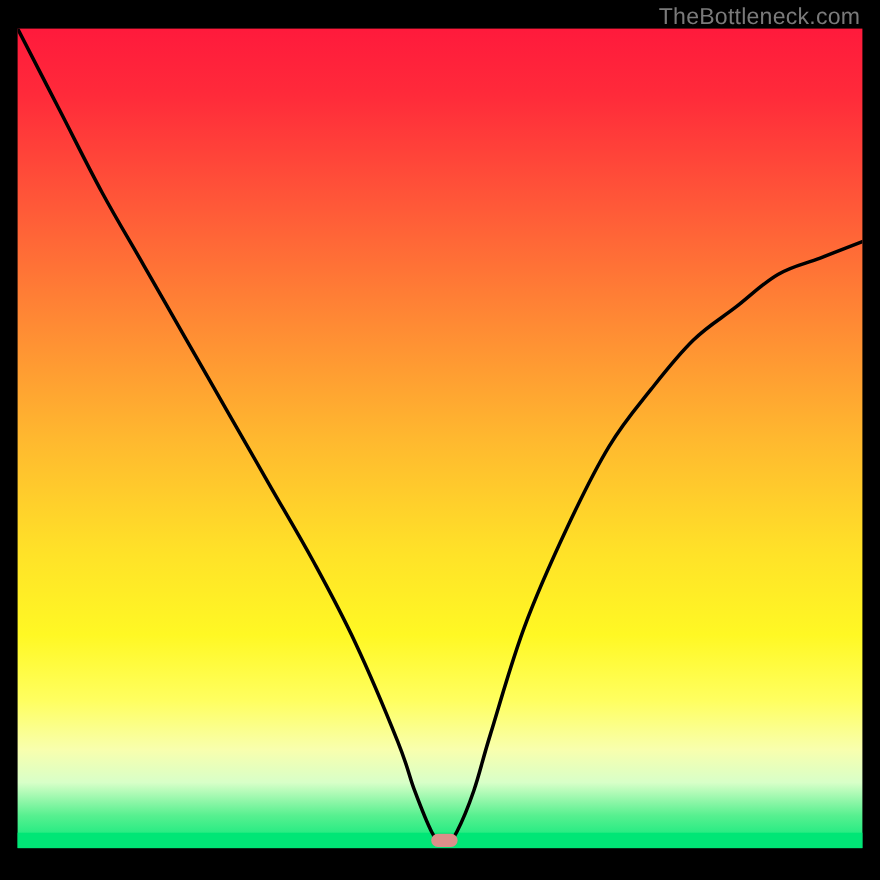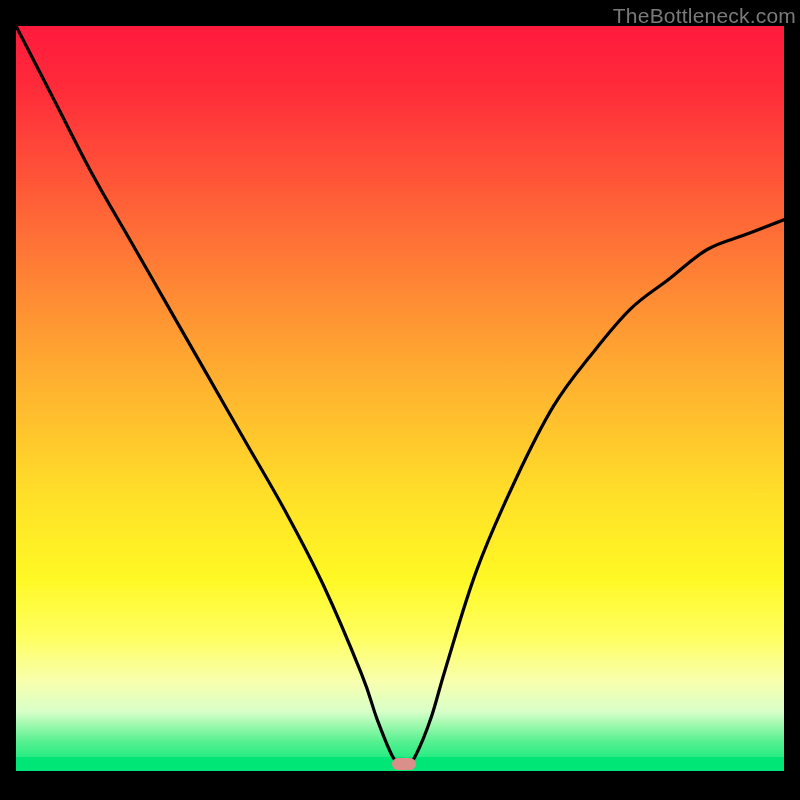--- a/index.html
+++ b/index.html
@@ -45,21 +45,21 @@
     position: absolute;
     left: 0;
     bottom: 15px;
     width: 768px;
     height: 14px;
     background: #00e676;
   }
   .watermark {
     position: absolute;
     top: 4px;
-    right: 4px;
+    right: 18px;
     color: #7a7a7a;
     font-size: 21px;
     font-weight: 500;
     letter-spacing: 0.2px;
   }
   .curve-svg {
     position: absolute;
     left: 16px;
     top: 26px;
     width: 768px;

